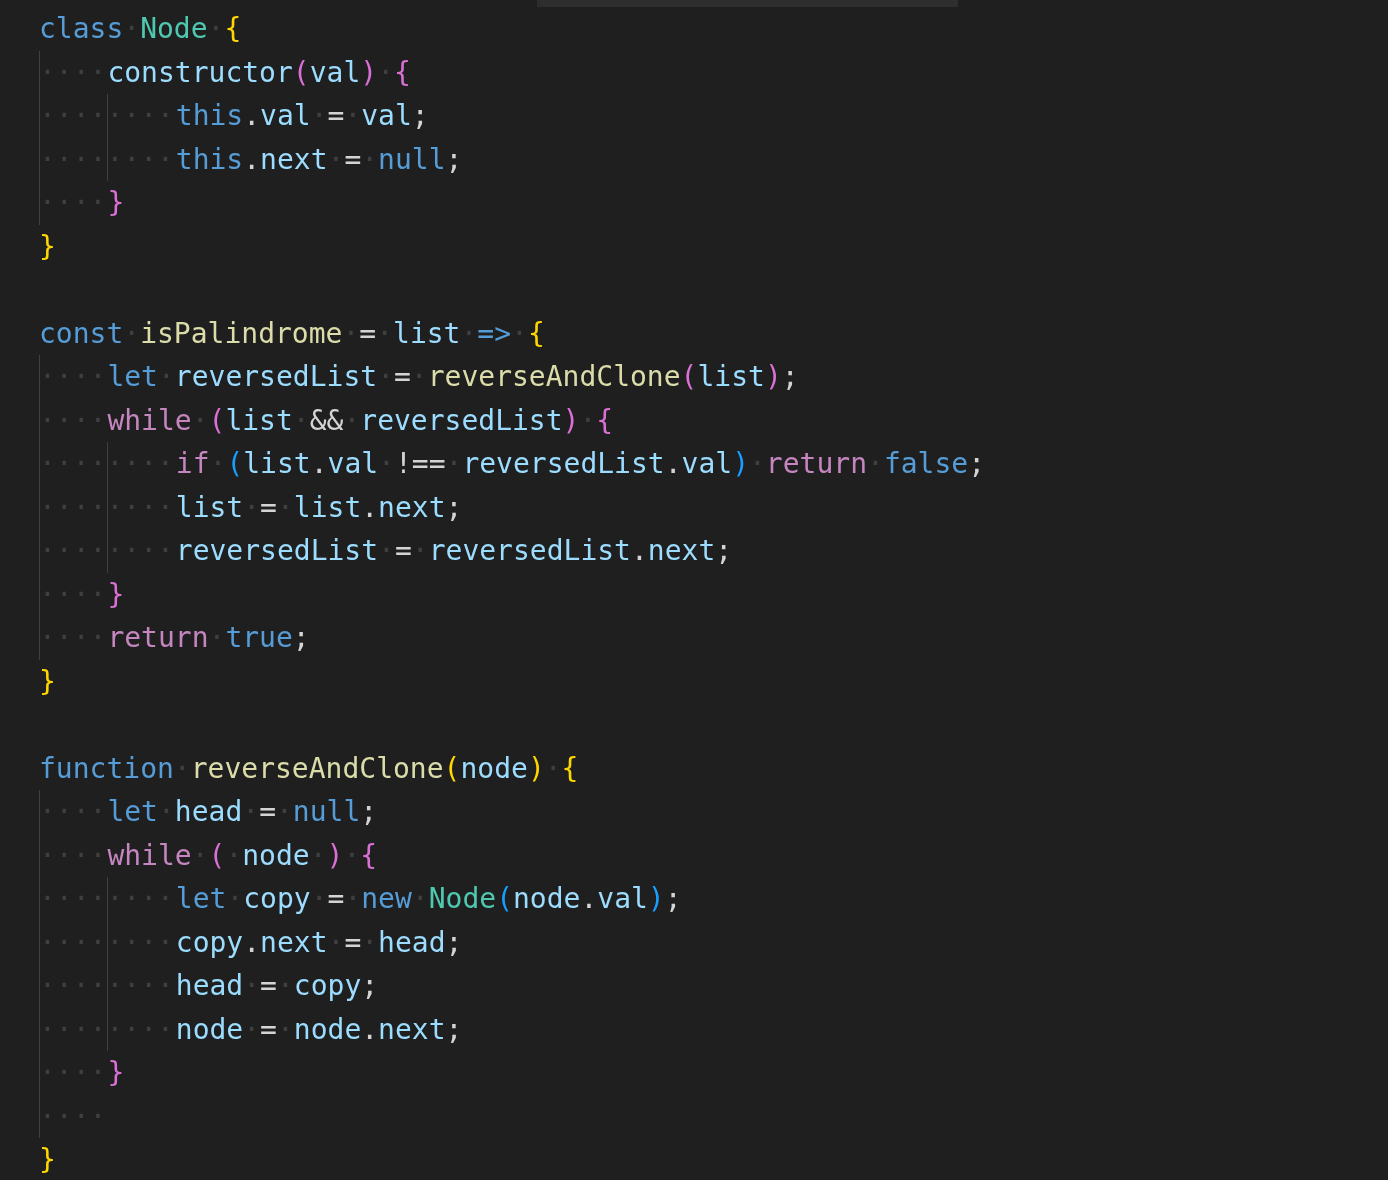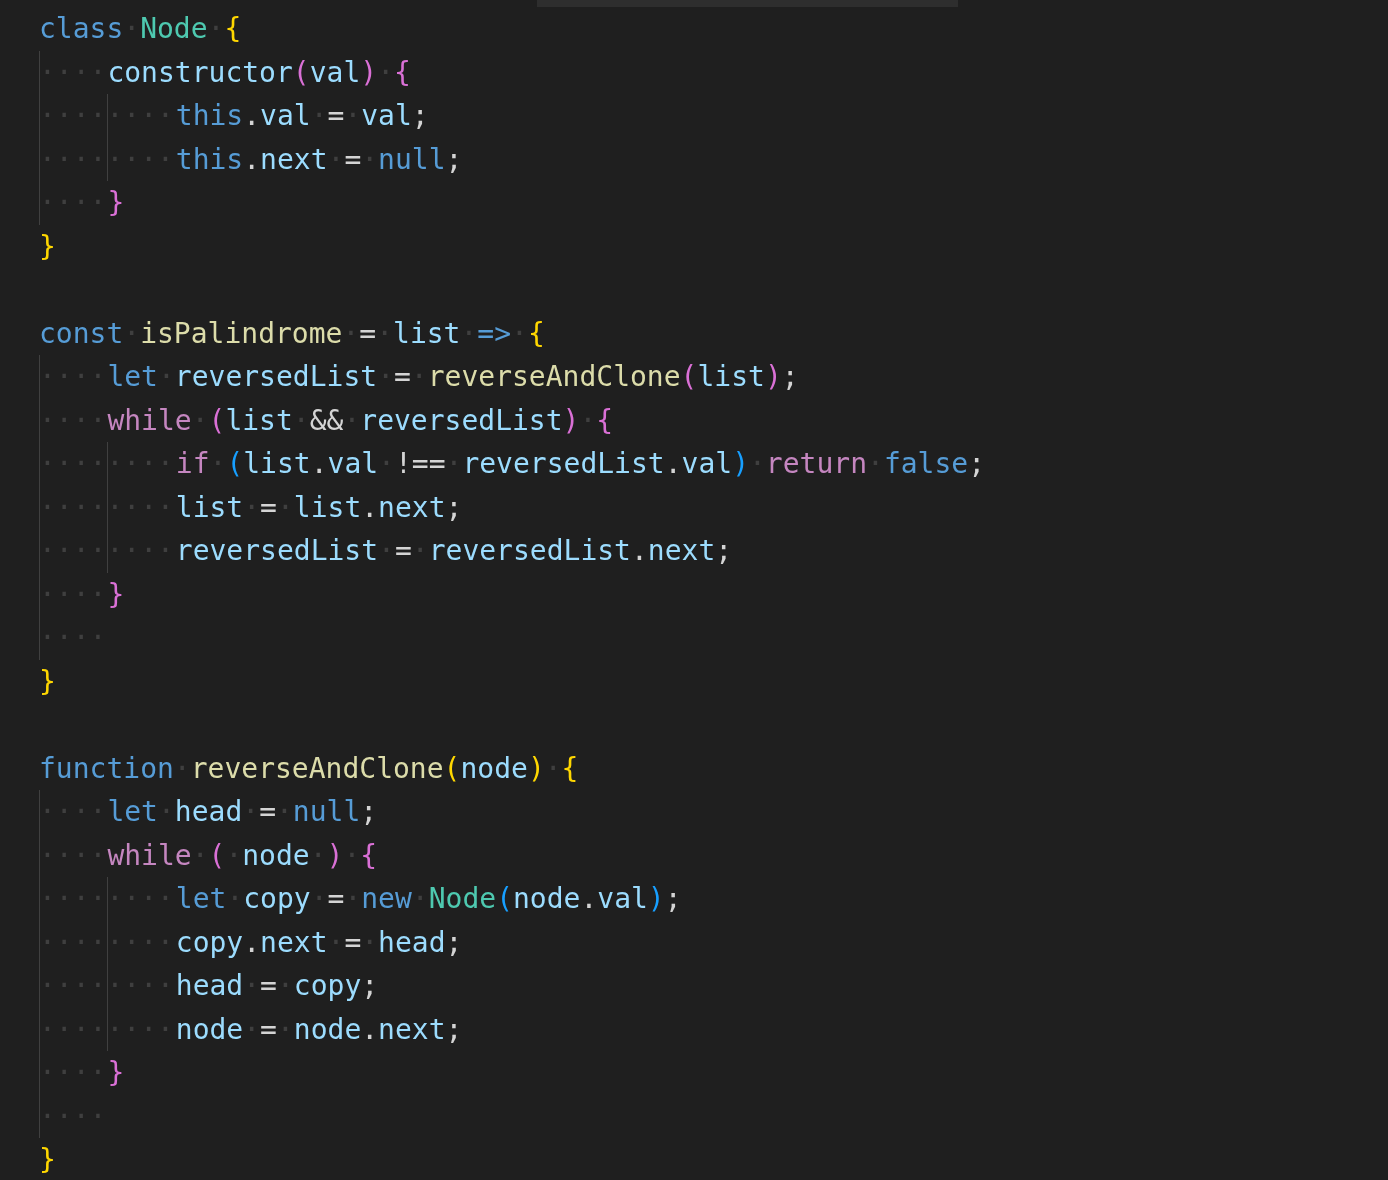--- a/index.html
+++ b/index.html
@@ -100,21 +100,21 @@
       <div class="line"><div class="guide" style="left: 39px; background: rgb(64, 64, 64);"></div><span class="ws" style="left: 39px; color: rgb(63, 63, 63);">····</span><span class="line-text" style="left: 107.4px;"><span class="b1">}</span></span></div>
       <div class="line"><span class="line-text" style="left: 39px;"><span class="b0">}</span></span></div>
       <div class="line"></div>
       <div class="line"><span class="line-text" style="left: 39px;"><span class="t-key">const</span><span class="" style="color: rgb(63, 63, 63);">·</span><span class="t-fn">isPalindrome</span><span class="t-op"><span style="color: rgb(63, 63, 63);">·</span><span style="color: rgb(212, 212, 212);">=</span><span style="color: rgb(63, 63, 63);">·</span></span><span class="t-var">list</span><span class="" style="color: rgb(63, 63, 63);">·</span><span class="t-arrow">=&gt;</span><span class="" style="color: rgb(63, 63, 63);">·</span><span class="b0">{</span></span></div>
       <div class="line"><div class="guide" style="left: 39px; background: rgb(64, 64, 64);"></div><span class="ws" style="left: 39px; color: rgb(63, 63, 63);">····</span><span class="line-text" style="left: 107.4px;"><span class="t-key">let</span><span class="" style="color: rgb(63, 63, 63);">·</span><span class="t-var">reversedList</span><span class="t-op"><span style="color: rgb(63, 63, 63);">·</span><span style="color: rgb(212, 212, 212);">=</span><span style="color: rgb(63, 63, 63);">·</span></span><span class="t-fn">reverseAndClone</span><span class="b1">(</span><span class="t-var">list</span><span class="b1">)</span><span class="t-op">;</span></span></div>
       <div class="line"><div class="guide" style="left: 39px; background: rgb(64, 64, 64);"></div><span class="ws" style="left: 39px; color: rgb(63, 63, 63);">····</span><span class="line-text" style="left: 107.4px;"><span class="t-ctrl">while</span><span class="" style="color: rgb(63, 63, 63);">·</span><span class="b1">(</span><span class="t-var">list</span><span class="" style="color: rgb(63, 63, 63);">·</span><span class="t-op">&amp;&amp;</span><span class="" style="color: rgb(63, 63, 63);">·</span><span class="t-var">reversedList</span><span class="b1">)</span><span class="" style="color: rgb(63, 63, 63);">·</span><span class="b1">{</span></span></div>
       <div class="line"><div class="guide" style="left: 39px; background: rgb(64, 64, 64);"></div><div class="guide" style="left: 107.4px; background: rgb(64, 64, 64);"></div><span class="ws" style="left: 39px; color: rgb(63, 63, 63);">········</span><span class="line-text" style="left: 175.8px;"><span class="t-ctrl">if</span><span class="" style="color: rgb(63, 63, 63);">·</span><span class="b2">(</span><span class="t-var">list</span><span class="t-op">.</span><span class="t-var">val</span><span class="" style="color: rgb(63, 63, 63);">·</span><span class="t-op">!==</span><span class="" style="color: rgb(63, 63, 63);">·</span><span class="t-var">reversedList</span><span class="t-op">.</span><span class="t-var">val</span><span class="b2">)</span><span class="" style="color: rgb(63, 63, 63);">·</span><span class="t-ctrl">return</span><span class="" style="color: rgb(63, 63, 63);">·</span><span class="t-const">false</span><span class="t-op">;</span></span></div>
       <div class="line"><div class="guide" style="left: 39px; background: rgb(64, 64, 64);"></div><div class="guide" style="left: 107.4px; background: rgb(64, 64, 64);"></div><span class="ws" style="left: 39px; color: rgb(63, 63, 63);">········</span><span class="line-text" style="left: 175.8px;"><span class="t-var">list</span><span class="t-op"><span style="color: rgb(63, 63, 63);">·</span><span style="color: rgb(212, 212, 212);">=</span><span style="color: rgb(63, 63, 63);">·</span></span><span class="t-var">list</span><span class="t-op">.</span><span class="t-var">next</span><span class="t-op">;</span></span></div>
       <div class="line"><div class="guide" style="left: 39px; background: rgb(64, 64, 64);"></div><div class="guide" style="left: 107.4px; background: rgb(64, 64, 64);"></div><span class="ws" style="left: 39px; color: rgb(63, 63, 63);">········</span><span class="line-text" style="left: 175.8px;"><span class="t-var">reversedList</span><span class="t-op"><span style="color: rgb(63, 63, 63);">·</span><span style="color: rgb(212, 212, 212);">=</span><span style="color: rgb(63, 63, 63);">·</span></span><span class="t-var">reversedList</span><span class="t-op">.</span><span class="t-var">next</span><span class="t-op">;</span></span></div>
       <div class="line"><div class="guide" style="left: 39px; background: rgb(64, 64, 64);"></div><span class="ws" style="left: 39px; color: rgb(63, 63, 63);">····</span><span class="line-text" style="left: 107.4px;"><span class="b1">}</span></span></div>
-      <div class="line"><div class="guide" style="left: 39px; background: rgb(64, 64, 64);"></div><span class="ws" style="left: 39px; color: rgb(63, 63, 63);">····</span></div>
+      <div class="line"><div class="guide" style="left: 39px; background: rgb(64, 64, 64);"></div><span class="ws" style="left: 39px; color: rgb(63, 63, 63);">····</span><span class="line-text" style="left: 107.4px;"><span class="t-ctrl">return</span><span class="" style="color: rgb(63, 63, 63);">·</span><span class="t-const">true</span><span class="t-op">;</span></span></div>
       <div class="line"><span class="line-text" style="left: 39px;"><span class="b0">}</span></span></div>
       <div class="line"></div>
       <div class="line"><span class="line-text" style="left: 39px;"><span class="t-key">function</span><span class="" style="color: rgb(63, 63, 63);">·</span><span class="t-fn">reverseAndClone</span><span class="b0">(</span><span class="t-var">node</span><span class="b0">)</span><span class="" style="color: rgb(63, 63, 63);">·</span><span class="b0">{</span></span></div>
       <div class="line"><div class="guide" style="left: 39px; background: rgb(64, 64, 64);"></div><span class="ws" style="left: 39px; color: rgb(63, 63, 63);">····</span><span class="line-text" style="left: 107.4px;"><span class="t-key">let</span><span class="" style="color: rgb(63, 63, 63);">·</span><span class="t-var">head</span><span class="t-op"><span style="color: rgb(63, 63, 63);">·</span><span style="color: rgb(212, 212, 212);">=</span><span style="color: rgb(63, 63, 63);">·</span></span><span class="t-const">null</span><span class="t-op">;</span></span></div>
       <div class="line"><div class="guide" style="left: 39px; background: rgb(64, 64, 64);"></div><span class="ws" style="left: 39px; color: rgb(63, 63, 63);">····</span><span class="line-text" style="left: 107.4px;"><span class="t-ctrl">while</span><span class="" style="color: rgb(63, 63, 63);">·</span><span class="b1">(</span><span class="" style="color: rgb(63, 63, 63);">·</span><span class="t-var">node</span><span class="" style="color: rgb(63, 63, 63);">·</span><span class="b1">)</span><span class="" style="color: rgb(63, 63, 63);">·</span><span class="b1">{</span></span></div>
       <div class="line"><div class="guide" style="left: 39px; background: rgb(64, 64, 64);"></div><div class="guide" style="left: 107.4px; background: rgb(64, 64, 64);"></div><span class="ws" style="left: 39px; color: rgb(63, 63, 63);">········</span><span class="line-text" style="left: 175.8px;"><span class="t-key">let</span><span class="" style="color: rgb(63, 63, 63);">·</span><span class="t-var">copy</span><span class="t-op"><span style="color: rgb(63, 63, 63);">·</span><span style="color: rgb(212, 212, 212);">=</span><span style="color: rgb(63, 63, 63);">·</span></span><span class="t-key">new</span><span class="" style="color: rgb(63, 63, 63);">·</span><span class="t-type">Node</span><span class="b2">(</span><span class="t-var">node</span><span class="t-op">.</span><span class="t-var">val</span><span class="b2">)</span><span class="t-op">;</span></span></div>
       <div class="line"><div class="guide" style="left: 39px; background: rgb(64, 64, 64);"></div><div class="guide" style="left: 107.4px; background: rgb(64, 64, 64);"></div><span class="ws" style="left: 39px; color: rgb(63, 63, 63);">········</span><span class="line-text" style="left: 175.8px;"><span class="t-var">copy</span><span class="t-op">.</span><span class="t-var">next</span><span class="t-op"><span style="color: rgb(63, 63, 63);">·</span><span style="color: rgb(212, 212, 212);">=</span><span style="color: rgb(63, 63, 63);">·</span></span><span class="t-var">head</span><span class="t-op">;</span></span></div>
       <div class="line"><div class="guide" style="left: 39px; background: rgb(64, 64, 64);"></div><div class="guide" style="left: 107.4px; background: rgb(64, 64, 64);"></div><span class="ws" style="left: 39px; color: rgb(63, 63, 63);">········</span><span class="line-text" style="left: 175.8px;"><span class="t-var">head</span><span class="t-op"><span style="color: rgb(63, 63, 63);">·</span><span style="color: rgb(212, 212, 212);">=</span><span style="color: rgb(63, 63, 63);">·</span></span><span class="t-var">copy</span><span class="t-op">;</span></span></div>
       <div class="line"><div class="guide" style="left: 39px; background: rgb(64, 64, 64);"></div><div class="guide" style="left: 107.4px; background: rgb(64, 64, 64);"></div><span class="ws" style="left: 39px; color: rgb(63, 63, 63);">········</span><span class="line-text" style="left: 175.8px;"><span class="t-var">node</span><span class="t-op"><span style="color: rgb(63, 63, 63);">·</span><span style="color: rgb(212, 212, 212);">=</span><span style="color: rgb(63, 63, 63);">·</span></span><span class="t-var">node</span><span class="t-op">.</span><span class="t-var">next</span><span class="t-op">;</span></span></div>
       <div class="line"><div class="guide" style="left: 39px; background: rgb(64, 64, 64);"></div><span class="ws" style="left: 39px; color: rgb(63, 63, 63);">····</span><span class="line-text" style="left: 107.4px;"><span class="b1">}</span></span></div>

